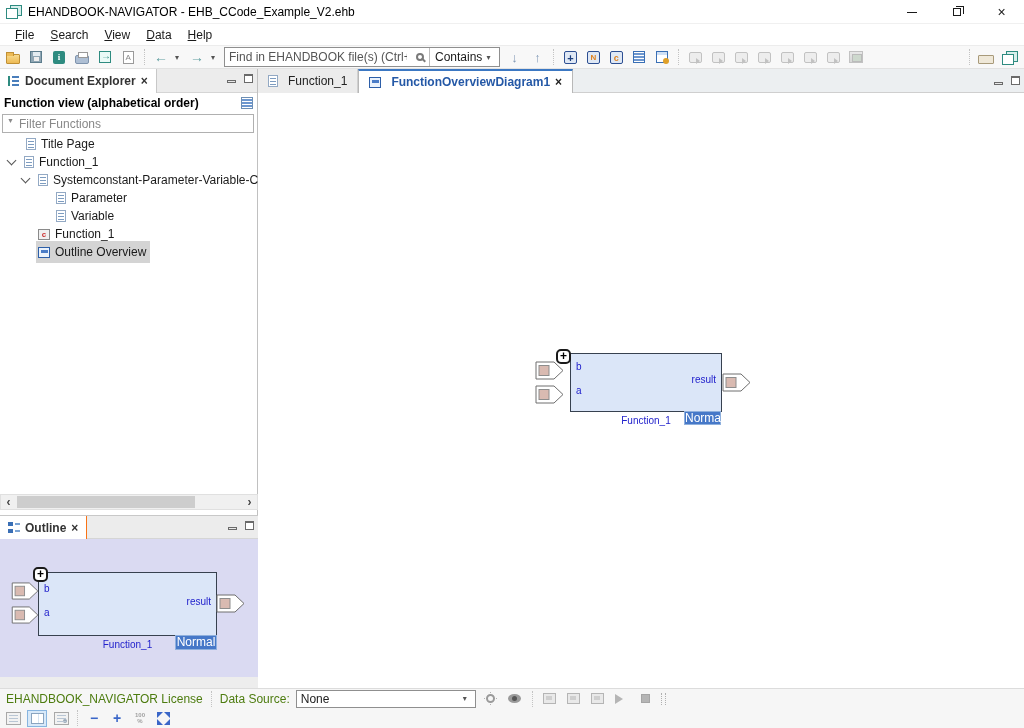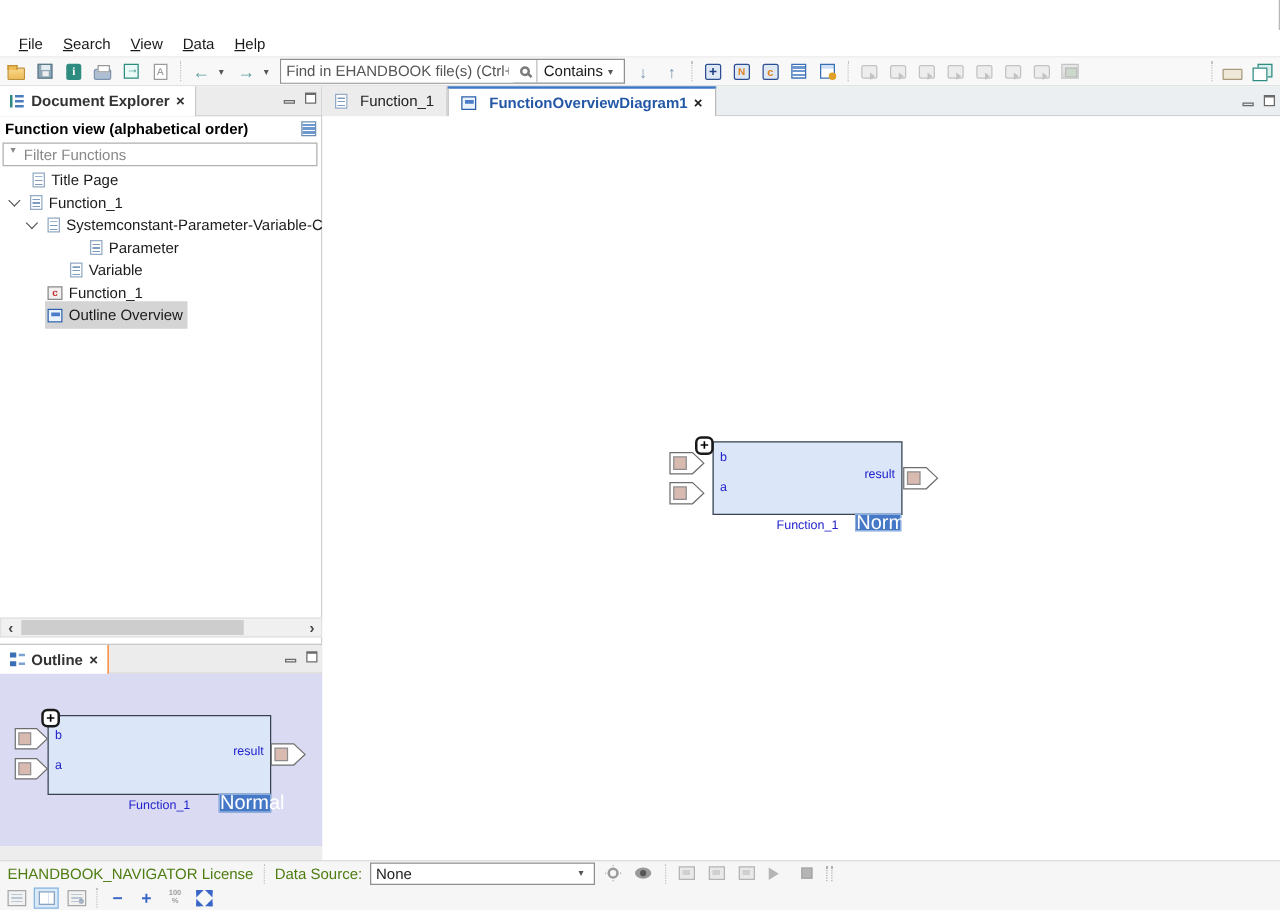--- a/index.html
+++ b/index.html
@@ -128,21 +128,21 @@
   .etab.active { background:#fff; border-top:2px solid #3c78c3; border-left:1px solid #b8b8b8; border-right:1px solid #b8b8b8; color:#2458a6; font-weight:bold; }
   .etab.active .tab-close { color:#222; }
   .editor-canvas { position:absolute; left:0; top:24px; right:0; bottom:0; background:#fff; }
 
   
   .blk { position:absolute; background:#dbe6f8; border:1.5px solid #37414f; }
   .blk .pin-label { position:absolute; color:#2222cc; font-size:10px; }
   .plusbtn { position:absolute; width:15px; height:15px; border:2px solid #1a1a1a; border-radius:5px; background:#fff; color:#000; font:bold 12px/11px "Liberation Sans",sans-serif; text-align:center; z-index:3; }
   .plusbtn::before { content:"+"; }
   .fnlabel { position:absolute; color:#2222cc; font-size:10px; text-align:center; }
-  .badge { position:absolute; background:#4678c8; border:1px solid #8fb0dd; color:#fff; font-size:16px; text-align:center; line-height:13px; z-index:2; }
+  .badge { position:absolute; background:#4678c8; border:1px solid #8fb0dd; color:#fff; font-size:12px; text-align:center; line-height:13px; z-index:2; }
   .port { position:absolute; }
 
   
   .statusbar { position:absolute; left:0; top:688px; width:1024px; height:20px; background:#f6f6f6; border-top:1px solid #dcdcdc; display:flex; align-items:center; padding:0 6px; gap:6px; }
   .statusbar .lbl { color:#4d7c0f; }
   .dsel { width:180px; height:18px; border:1px solid #8f8f8f; background:#fff; display:flex; align-items:center; padding:0 4px; }
   .dsel .val { flex:1; color:#222; }
   .i-gear { width:9px; height:9px; border:2px solid #9a9a9a; border-radius:50%;
       box-shadow:0 -6px 0 -4px #9a9a9a,0 6px 0 -4px #9a9a9a,-6px 0 0 -4px #9a9a9a,6px 0 0 -4px #9a9a9a; }
   .i-eye { width:13px; height:9px; border-radius:50%; background:#9a9a9a; position:relative; }
@@ -170,20 +170,37 @@
   .i-fit .tl { left:0; top:0; border-left-color:#3a66c8; border-top-color:#3a66c8; }
   .i-fit .tr { right:0; top:0; border-right-color:#3a66c8; border-top-color:#3a66c8; }
   .i-fit .bl { left:0; bottom:0; border-left-color:#3a66c8; border-bottom-color:#3a66c8; }
   .i-fit .br { right:0; bottom:0; border-right-color:#3a66c8; border-bottom-color:#3a66c8; }
 </style>
 </head>
 <body>
 
 <div class="app">
 
+  <div class="titlebar">
+    <span class="tb" style="margin-left:4px">
+        <span class="i-appwin"></span>
+      </span>
+    <span class="title">EHANDBOOK-NAVIGATOR - EHB_CCode_Example_V2.ehb</span>
+    <div class="win-controls">
+      <div class="win-btn">
+          <span class="w-min"></span>
+        </div>
+      <div class="win-btn">
+          <span class="w-rest"></span>
+        </div>
+      <div class="win-btn">
+          <span class="w-close">×</span>
+        </div>
+    </div>
+  </div>
 
   <div class="menubar">
     <span class="menu-item">File</span>
     <span class="menu-item">Search</span>
     <span class="menu-item">View</span>
     <span class="menu-item">Data</span>
     <span class="menu-item">Help</span>
   </div>
 
   <div class="toolbar">
@@ -311,21 +328,21 @@
       <div class="trow" style="padding-left:8px">
         <span class="chev"></span>
         <span class="t-doc" style="margin-left:9px"></span>
         <span class="tlabel">Function_1</span>
       </div>
       <div class="trow" style="padding-left:22px">
         <span class="chev"></span>
         <span class="t-doc" style="margin-left:9px"></span>
         <span class="tlabel">Systemconstant-Parameter-Variable-Ch</span>
       </div>
-      <div class="trow" style="padding-left:72px">
+      <div class="trow" style="padding-left:56px">
         <span class="t-doc"></span>
         <span class="tlabel">Parameter</span>
       </div>
       <div class="trow" style="padding-left:56px">
         <span class="t-doc"></span>
         <span class="tlabel">Variable</span>
       </div>
       <div class="trow" style="padding-left:38px">
         <span class="t-code"></span>
         <span class="tlabel">Function_1</span>

